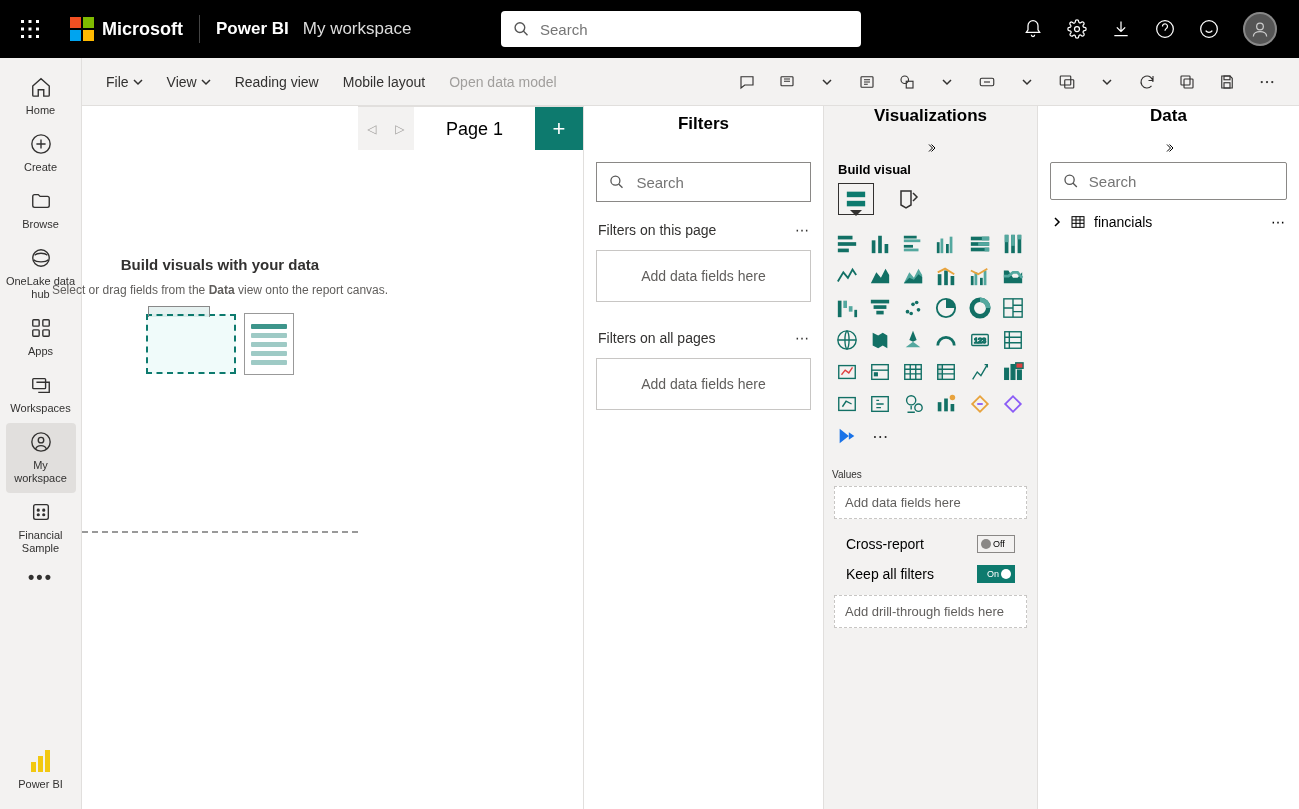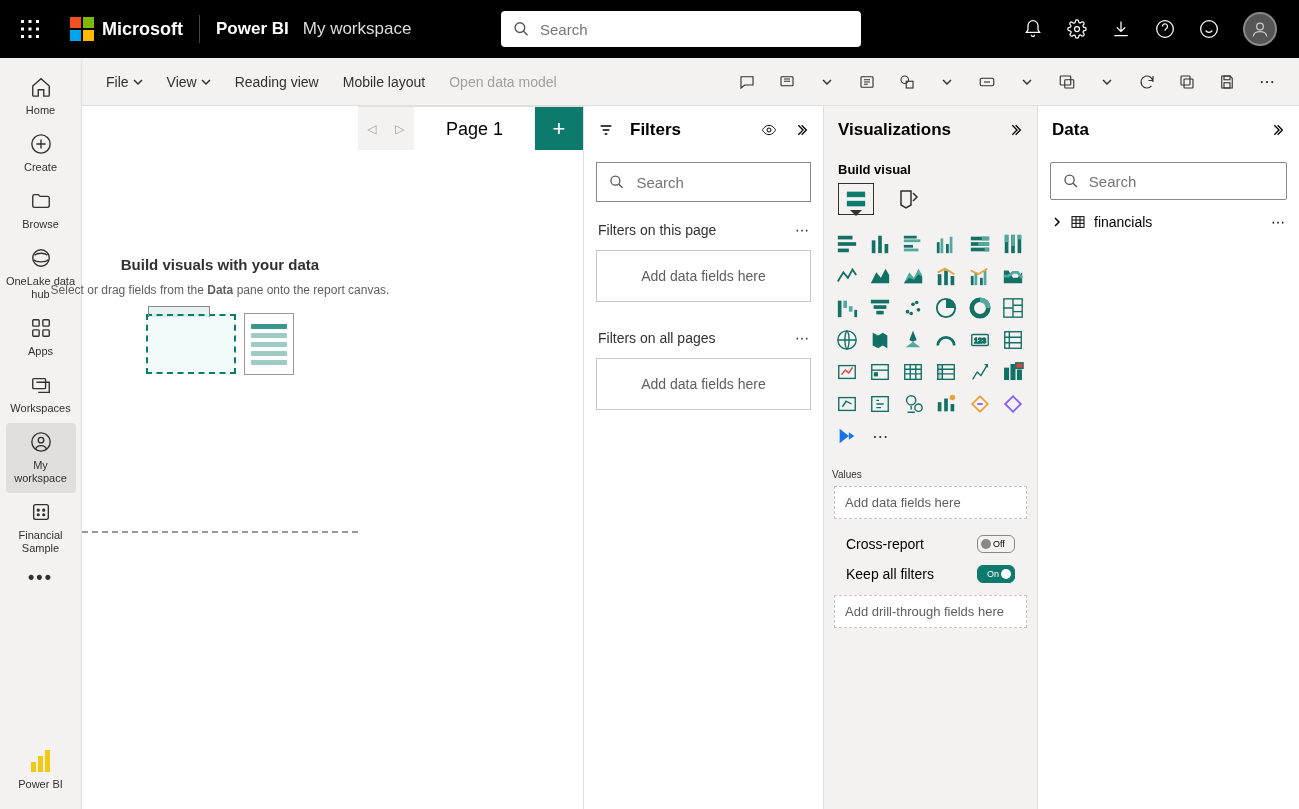--- a/index.html
+++ b/index.html
@@ -54,42 +54,42 @@
 .ph-box1::before{content:"";position:absolute;top:-10px;left:0;width:60px;height:10px;background:#0d7a6e1a;border:1px solid #888;border-bottom:none;}
 .ph-box2{width:50px;height:62px;border:1px solid #999;background:#fff;padding:6px;}
 .ph-line{height:5px;background:#0d7a6e;margin:4px 0;border-radius:1px;opacity:.4;}
 .ph-line.c{opacity:.8;}
 .page-tabs{height:44px;border-top:1px solid #e1dfdd;background:#f3f2f1;display:flex;align-items:stretch;}
 .page-nav{width:28px;display:flex;align-items:center;justify-content:center;color:#a19f9d;cursor:pointer;font-size:12px;}
 .page-tab{padding:0 32px;display:flex;align-items:center;font-size:18px;background:#fff;border-top:2px solid transparent;cursor:pointer;}
 .page-add{width:48px;background:#0d7a6e;color:#fff;display:flex;align-items:center;justify-content:center;font-size:22px;cursor:pointer;}
 .panel{border-left:1px solid #e1dfdd;background:#f3f2f1;display:flex;flex-direction:column;}
 .filters-panel{width:240px;background:#fff;}
-.panel-head{height:48px;display:flex;align-items:center;padding:0 14px;font-size:17px;font-weight:600;gap:16px;}
+.panel-head{height:48px;display:flex;align-items:center;padding:0 14px;font-size:17px;font-weight:600;gap:8px;flex-direction:column;}
 .panel-head .sp{flex:1;}
 .panel-head svg{width:16px;height:16px;cursor:pointer;}
 .filter-search{margin:8px 12px;border:1px solid #8a8886;height:40px;display:flex;align-items:center;padding:0 12px;gap:12px;}
 .filter-search input{border:none;outline:none;font-size:15px;width:100%;}
 .filter-section{padding:12px 14px 4px;font-size:14px;color:#323130;display:flex;align-items:center;}
 .filter-section .sp{flex:1;}
 .filter-drop{margin:8px 12px 16px;border:1px solid #c8c6c4;height:52px;display:flex;align-items:center;justify-content:center;font-size:14px;color:#605e5c;}
 .viz-panel{width:214px;}
 .viz-sub{padding:8px 14px 0;font-size:13px;font-weight:600;}
 .viz-tabs{display:flex;gap:16px;padding:6px 14px 0;}
 .viz-tab{width:36px;height:32px;display:flex;align-items:center;justify-content:center;cursor:pointer;position:relative;}
 .viz-tab.active{border:1px solid #323130;}
 .viz-tab.active::after{content:"";position:absolute;bottom:-8px;left:50%;transform:translateX(-50%);width:0;height:0;border:6px solid transparent;border-top-color:#323130;}
 .viz-grid{display:grid;grid-template-columns:repeat(6,1fr);gap:6px;padding:16px 10px 10px;}
 .viz-icon{width:26px;height:26px;display:flex;align-items:center;justify-content:center;cursor:pointer;font-size:16px;color:#0d7a6e;}
 .viz-icon svg{width:22px;height:22px;}
 .field-label{padding:10px 8px 6px;font-size:10px;color:#323130;}
 .field-drop{margin:0 10px 10px;border:1px dashed #c8c6c4;background:#fff;padding:8px 10px;font-size:13px;color:#605e5c;}
 .drill-row{display:flex;align-items:center;padding:6px 22px;font-size:14px;}
 .drill-row .sp{flex:1;}
-.toggle{width:38px;height:18px;border-radius:6px;border:1px solid #8a8886;display:flex;align-items:center;padding:0 3px;font-size:9px;gap:2px;cursor:pointer;}
+.toggle{width:38px;height:18px;border-radius:0;border:1px solid #8a8886;display:flex;align-items:center;padding:0 3px;font-size:9px;gap:2px;cursor:pointer;}
 .toggle.on{background:#0d7a6e;border-color:#0d7a6e;color:#fff;justify-content:flex-end;}
 .toggle .knob{width:10px;height:10px;border-radius:50%;background:#8a8886;}
 .toggle.on .knob{background:#fff;}
 .data-panel{width:262px;background:#fff;}
 .data-search{margin:8px 12px;border:1px solid #8a8886;border-radius:2px;height:38px;display:flex;align-items:center;padding:0 12px;gap:10px;}
 .data-search input{border:none;outline:none;font-size:15px;width:100%;}
 .data-item{display:flex;align-items:center;padding:6px 14px;gap:8px;font-size:14px;cursor:pointer;}
 .data-item .sp{flex:1;}
 </style>
 </head>
@@ -348,21 +348,21 @@
             <circle cx="19" cy="12" r="1.5"></circle>
           </svg>
         </div>
     </div>
 
     <div class="canvas-row">
       <div class="canvas-col">
         <div class="canvas">
           <div class="placeholder">
             <h3>Build visuals with your data</h3>
-            <p><span>Select or drag fields from the </span><b>Data</b><span> pane onto the report canvas.</span></p>
+            <p><span>Select or drag fields from the </span><b>Data</b><span> view onto the report canvas.</span></p>
             <div class="ph-illus">
               <div class="ph-box1"></div>
               <div class="ph-box2">
                   <div class="ph-line c"></div>
                   <div class="ph-line"></div>
                   <div class="ph-line"></div>
                   <div class="ph-line"></div>
                   <div class="ph-line"></div>
                 </div>
             </div>

